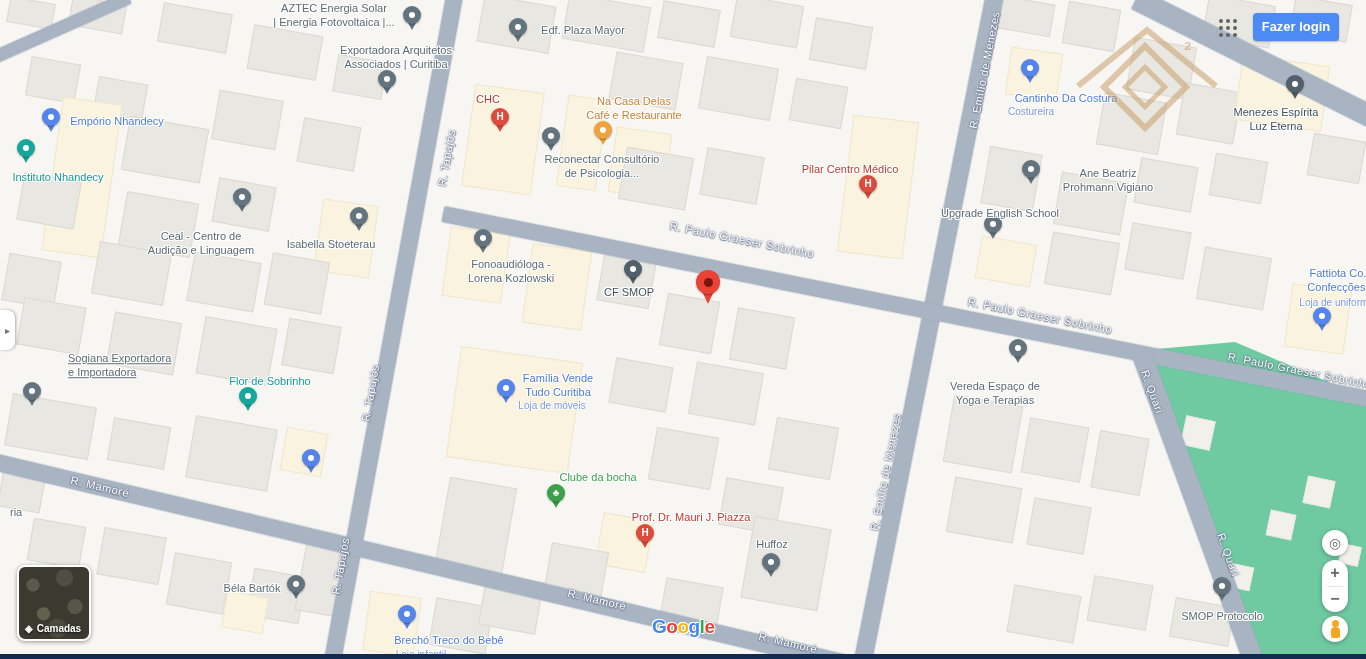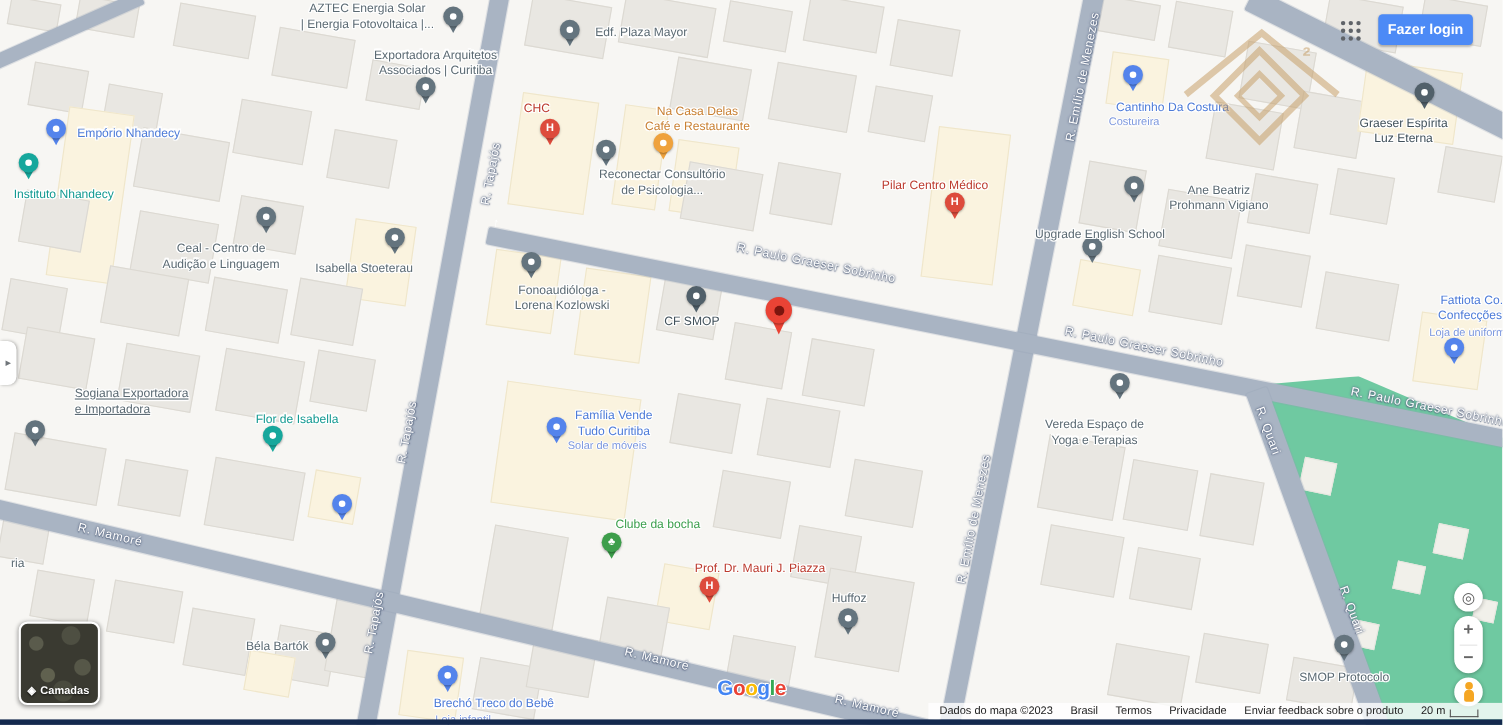--- a/index.html
+++ b/index.html
@@ -277,21 +277,21 @@
         </div>
       </div>
       <div class="plab" style="left: 1066px; top: 99px; color: rgb(77, 123, 216);">Cantinho Da Costura</div>
       <div class="psub" style="left: 1031px; top: 112px;">Costureira</div>
       <div class="pin" style="left: 1295px; top: 100px; color: rgb(81, 96, 106);">
         <div class="tail"></div>
         <div class="head">
           <span class="dot"></span>
         </div>
       </div>
-      <div class="plab" style="left: 1276px; top: 120px; color: rgb(65, 81, 91);">Graeser Espírita
+      <div class="plab" style="left: 1276px; top: 120px; color: rgb(65, 81, 91);">Menezes Espírita
 Luz Eterna</div>
       <div class="pin" style="left: 1031px; top: 185px; color: rgb(100, 116, 126);">
         <div class="tail"></div>
         <div class="head">
           <span class="dot"></span>
         </div>
       </div>
       <div class="plab" style="left: 1108px; top: 181px; color: rgb(91, 106, 115);">Ane Beatriz
 Prohmann Vigiano</div>
       <div class="pin" style="left: 993px; top: 240px; color: rgb(100, 116, 126);">
@@ -314,21 +314,21 @@
           <span class="dot"></span>
         </div>
       </div>
       <div class="plab" style="left: 58px; top: 178px; color: rgb(20, 154, 146);">Instituto Nhandecy</div>
       <div class="pin" style="left: 242px; top: 213px; color: rgb(100, 116, 126);">
         <div class="tail"></div>
         <div class="head">
           <span class="dot"></span>
         </div>
       </div>
-      <div class="plab" style="left: 201px; top: 234px; color: rgb(91, 106, 115);">Ceal - Centro de
+      <div class="plab" style="left: 201px; top: 244px; color: rgb(91, 106, 115);">Ceal - Centro de
 Audição e Linguagem</div>
       <div class="pin" style="left: 359px; top: 232px; color: rgb(100, 116, 126);">
         <div class="tail"></div>
         <div class="head">
           <span class="dot"></span>
         </div>
       </div>
       <div class="plab" style="left: 331px; top: 245px; color: rgb(91, 106, 115);">Isabella Stoeterau</div>
       <div class="pin" style="left: 483px; top: 254px; color: rgb(100, 116, 126);">
         <div class="tail"></div>
@@ -361,30 +361,30 @@
         </div>
       </div>
       <div class="plab edge" style="left: 68px; top: 366px; color: rgb(91, 106, 115); text-decoration: underline;">Sogiana Exportadora
 e Importadora</div>
       <div class="pin" style="left: 248px; top: 412px; color: rgb(22, 167, 156);">
         <div class="tail"></div>
         <div class="head">
           <span class="dot"></span>
         </div>
       </div>
-      <div class="plab" style="left: 270px; top: 382px; color: rgb(20, 154, 146);">Flor de Isabella</div>
+      <div class="plab" style="left: 270px; top: 382px; color: rgb(20, 154, 146);">Flor de Sobrinho</div>
       <div class="pin" style="left: 506px; top: 404px; color: rgb(84, 132, 236);">
         <div class="tail"></div>
         <div class="head">
           <span class="dot"></span>
         </div>
       </div>
       <div class="plab" style="left: 558px; top: 386px; color: rgb(77, 123, 216);">Família Vende
 Tudo Curitiba</div>
-      <div class="psub" style="left: 552px; top: 406px;">Solar de móveis</div>
+      <div class="psub" style="left: 552px; top: 406px;">Loja de móveis</div>
       <div class="pin" style="left: 311px; top: 474px; color: rgb(84, 132, 236);">
         <div class="tail"></div>
         <div class="head">
           <span class="dot"></span>
         </div>
       </div>
       <div class="pin" style="left: 556px; top: 509px; color: rgb(61, 158, 75);">
         <div class="tail"></div>
         <div class="head">
           <span class="pg">♣</span>
@@ -487,26 +487,15 @@
   </div>
   <div id="pegman" class="ctl">
     <div class="phead"></div>
     <div class="pbody"></div>
   </div>
 
   <div id="glogo">
     <span style="color:#4285F4">G</span><span style="color:#EA4335">o</span><span style="color:#FBBC05">o</span><span style="color:#4285F4">g</span><span style="color:#34A853">l</span><span style="color:#EA4335">e</span>
   </div>
 
-  <div id="attr">
-    <span>Dados do mapa ©2023</span>
-    <span class="lnk">Brasil</span>
-    <span class="lnk">Termos</span>
-    <span class="lnk">Privacidade</span>
-    <span class="lnk">Enviar feedback sobre o produto</span>
-    <span class="scalewrap">
-      <span style="margin-right:0">20 m</span>
-      <span class="sbar"></span>
-    </span>
-  </div>
 
   <div id="bline"></div>
 </div>
 
 </body></html>

